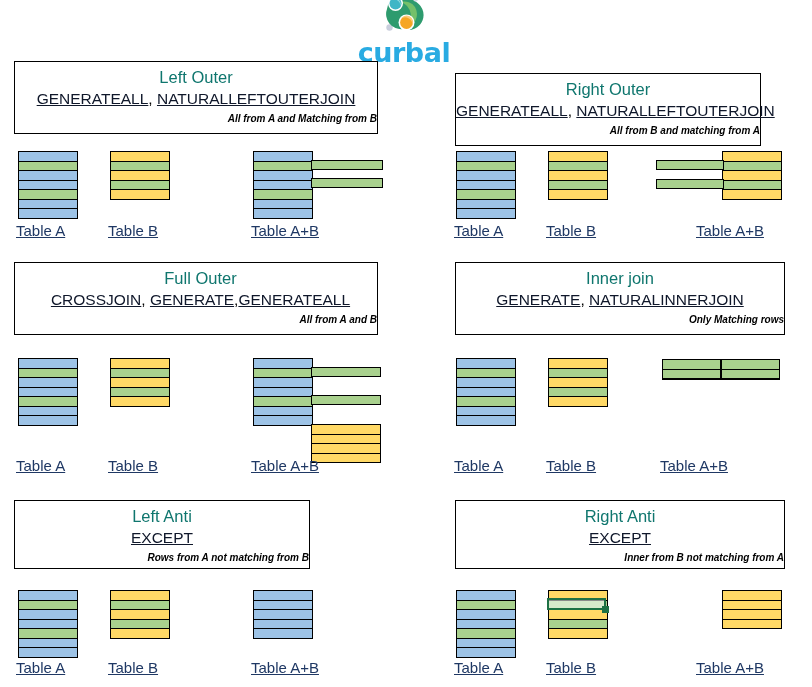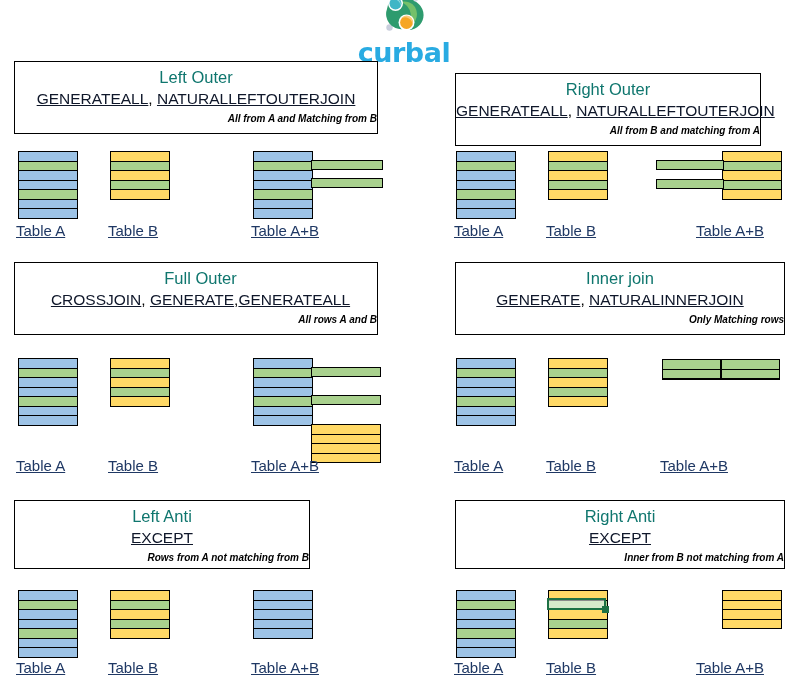--- a/index.html
+++ b/index.html
@@ -241,21 +241,21 @@
   <div class="ext" style="left:656px; top:160px; width:68px; height:10px;"></div>
   <div class="ext" style="left:656px; top:179px; width:68px; height:10px;"></div>
   <div class="caption" style="left:696px; top:222px;">Table A+B</div>
 </div>
 
 <div class="panel" style="left:14px; top:262px; width:364px; height:73px;padding-left:9px;">
   <div class="panel-title">Full Outer</div>
   <div class="panel-funcs">
     <span class="fn">CROSSJOIN</span><span>, </span><span class="fn">GENERATE</span><span>,</span><span class="fn">GENERATEALL</span>
   </div>
-  <div class="panel-desc">All rows A and B</div>
+  <div class="panel-desc">All from A and B</div>
 </div>
 
 <div class="tbl-group">
   <div class="tbl" style="left:18px; top:358px; width:60px; height:68px; position:absolute;">
     <div class="row c-blue"></div>
     <div class="row c-green"></div>
     <div class="row c-blue"></div>
     <div class="row c-blue"></div>
     <div class="row c-green"></div>
     <div class="row c-blue"></div>

